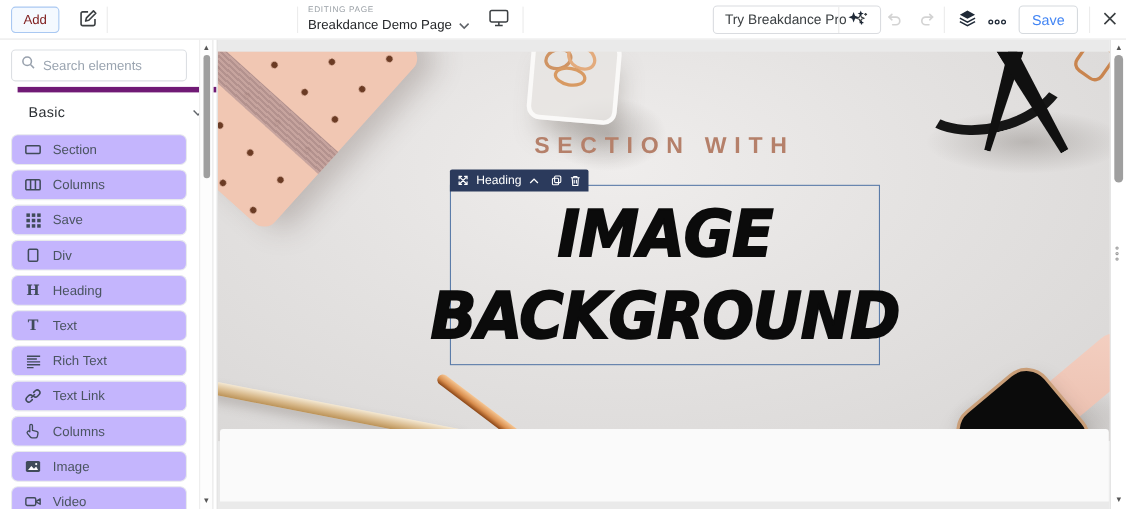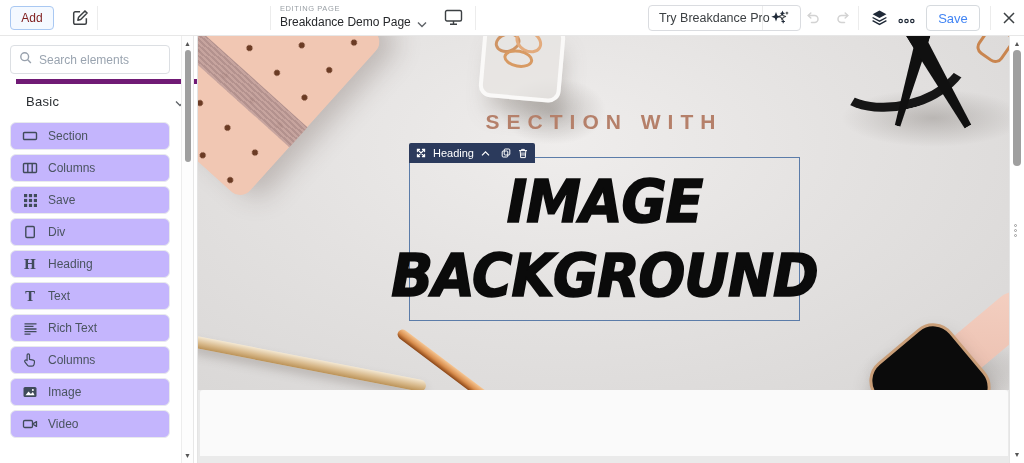--- a/index.html
+++ b/index.html
@@ -53,21 +53,21 @@
                   border-left:1px solid #e5e5e5; z-index:40; }
   .scroll-thumb { position:absolute; background:#9f9f9f; border-radius:4px; cursor:pointer; }
   .scroll-arrow { position:absolute; font-size:7px; color:#555; left:50%; transform:translateX(-50%);
                   cursor:pointer; line-height:1; }
   .resize-dots { position:absolute; left:4px; top:188px; display:flex; flex-direction:column; gap:2px; cursor:row-resize; }
   .resize-dots i { width:3px; height:3px; border:1px solid #9a9a9a; border-radius:50%; display:block; }
 
   
   .canvas { position:absolute; left:197px; top:36px; width:812px; height:427px; background:#eaeaea;
             border-left:1px solid #e4e4e4; overflow:hidden; }
-  .hero { position:absolute; left:0; top:0; width:812px; height:354px; overflow:hidden;
+  .hero { position:absolute; left:0; top:11px; width:812px; height:354px; overflow:hidden;
           background:radial-gradient(ellipse at 45% 30%, #efedec 0%, #e4e2e1 45%, #d8d6d5 100%); cursor:pointer; }
   .white-section { position:absolute; left:2px; top:354px; width:808px; height:66px;
                    background:#fafafa; border-radius:3px 3px 0 0; }
 
   
   .notebook { position:absolute; left:-141px; top:-249px; width:215px; height:400px;
               transform:rotate(-48deg); border-radius:14px; background-color:#f1c7b3;
               background-image:radial-gradient(circle at 8px 8px, #6b3b24 2.6px, transparent 3.4px);
               background-size:37px 37px; box-shadow:10px 14px 26px rgba(80,60,50,.25); }
   .notebook .band { position:absolute; left:72px; top:0; width:27px; height:100%;
@@ -302,20 +302,30 @@
 
       <div class="el-card">
         <span class="el-icon">
           <svg width="15" height="15" viewBox="0 0 15 15" stroke="#404b5a" stroke-width="1.3">
             <path d="M1.5 2.8h12M1.5 5.4h9M1.5 8h12M1.5 10.6h12M1.5 13.2h6"></path>
           </svg>
         </span>
           <span class="el-label">Rich Text</span>
       </div>
 
+      <div class="el-card">
+        <span class="el-icon">
+          <svg width="16" height="16" viewBox="0 0 16 16" fill="none" stroke="#404b5a" stroke-width="1.4" stroke-linecap="round">
+            <path d="M6.6 9.4l2.8-2.8"></path>
+            <path d="M7.4 11.3l-1.7 1.7a2.5 2.5 0 0 1-3.5-3.5l1.7-1.7a2.5 2.5 0 0 1 3.5 0"></path>
+            <path d="M8.6 4.7l1.7-1.7a2.5 2.5 0 0 1 3.5 3.5l-1.7 1.7a2.5 2.5 0 0 1-3.5 0"></path>
+          </svg>
+        </span>
+          <span class="el-label">Text Link</span>
+      </div>
 
       <div class="el-card">
         <span class="el-icon">
           <svg width="16" height="16" viewBox="0 0 16 16" fill="none" stroke="#404b5a" stroke-width="1.2" stroke-linejoin="round">
             <path d="M6.3 1.8c.7 0 1.2.5 1.2 1.2v4.3l3.7.9c.9.2 1.5 1.1 1.3 2l-.5 2.4c-.2.9-1 1.5-1.9 1.5H7.2c-.6 0-1.2-.3-1.6-.8L3 10.2c-.5-.6-.4-1.5.2-2 .5-.4 1.2-.4 1.7.1l.2.2V3c0-.7.5-1.2 1.2-1.2z"></path>
           </svg>
         </span>
           <span class="el-label">Columns</span>
       </div>
 

